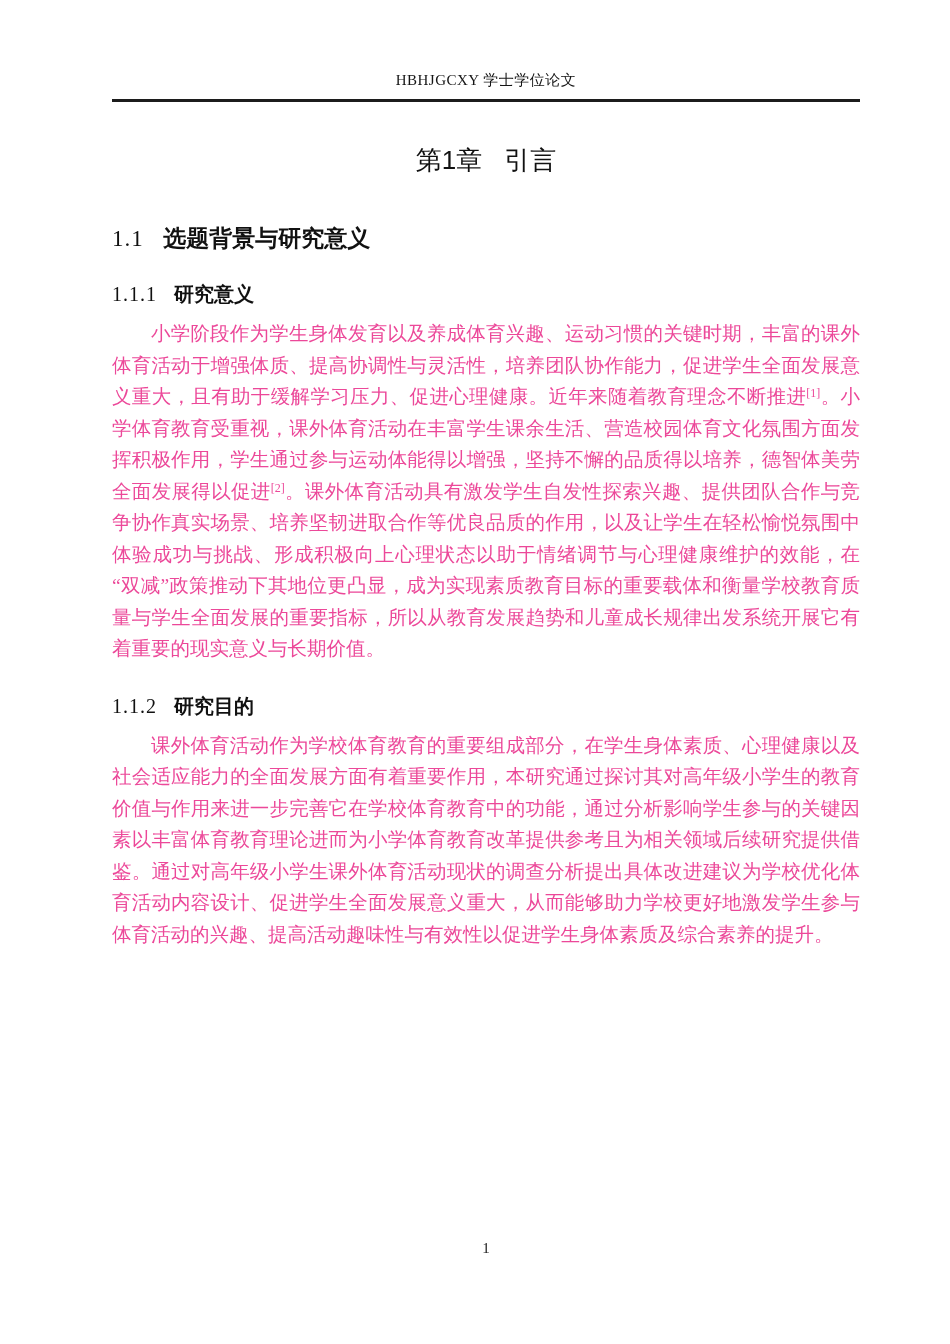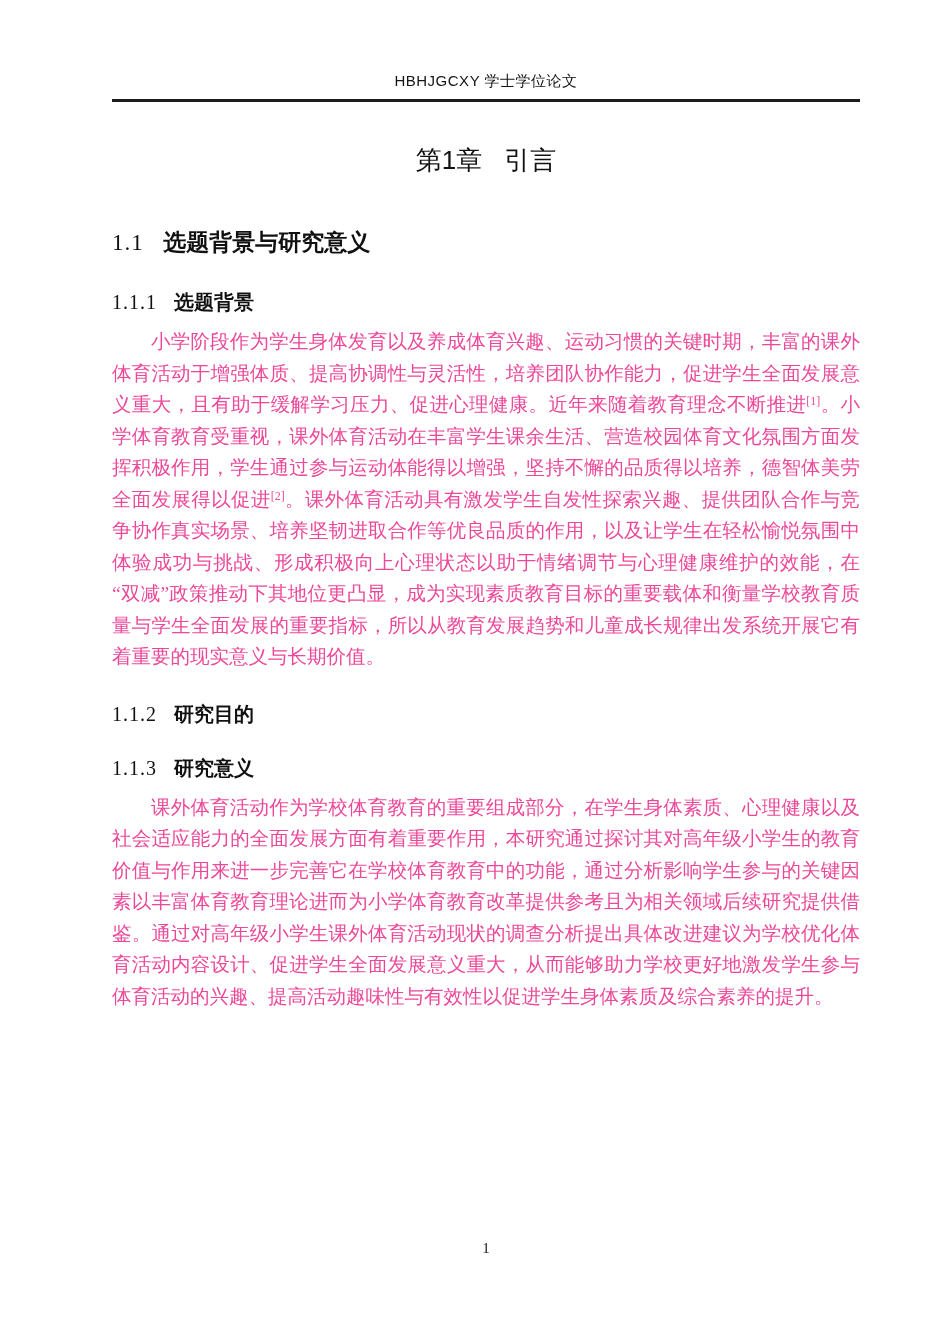--- a/index.html
+++ b/index.html
@@ -19,41 +19,41 @@
     padding: 70px 90px 0 112px;
   }
   
   .running-header {
     text-align: center;
     font-size: 15px;
     line-height: 21px;
     letter-spacing: 0.5px;
     padding-bottom: 8px;
     border-bottom: 3px solid #1c1c1c;
-    font-family: Liberation Sans, sans-serif;
+    font-family: Liberation Serif, serif;
   }
   
   .chapter-title {
     margin-top: 41px;
     text-align: center;
     font-family: "Liberation Sans", "DejaVu Sans", sans-serif;
     font-weight: normal;
     font-size: 26px;
     line-height: 34px;
     color: #111;
   }
   .chapter-title .title-num { margin-right: 0.05em; }
   .chapter-title .title-text { margin-left: 0.8em; }
   
   h2.sec {
     margin-top: 45px;
     font-family: "Liberation Sans", "DejaVu Sans", sans-serif;
     font-weight: bold;
     font-size: 23px;
-    line-height: 40px;
+    line-height: 32px;
     color: #111;
   }
   h3.subsec {
     margin-top: 28px;
     font-family: "Liberation Sans", "DejaVu Sans", sans-serif;
     font-weight: bold;
     font-size: 20px;
     line-height: 26px;
     color: #111;
   }
@@ -103,31 +103,28 @@
 
   <div class="chapter-title">
     <span class="title-num">第1章</span><span class="title-text">引言</span>
   </div>
 
   <h2 class="sec">
     <span class="sec-num">1.1</span><span>选题背景与研究意义</span>
   </h2>
 
   <h3 class="subsec first">
-    <span class="subsec-num">1.1.1</span><span>选题背景</span>
+    <span class="subsec-num">1.1.1</span><span>研究意义</span>
   </h3>
 
   <p class="body-text after-h3"><span>小学阶段作为学生身体发育以及养成体育兴趣、运动习惯的关键时期，丰富的课外体育活动于增强体质、提高协调性与灵活性，培养团队协作能力，促进学生全面发展意义重大，且有助于缓解学习压力、促进心理健康。近年来随着教育理念不断推进</span><sup class="ref">[1]</sup><span>。小学体育教育受重视，课外体育活动在丰富学生课余生活、营造校园体育文化氛围方面发挥积极作用，学生通过参与运动体能得以增强，坚持不懈的品质得以培养，德智体美劳全面发展得以促进</span><sup class="ref">[2]</sup><span>。课外体育活动具有激发学生自发性探索兴趣、提供团队合作与竞争协作真实场景、培养坚韧进取合作等优良品质的作用，以及让学生在轻松愉悦氛围中体验成功与挑战、形成积极向上心理状态以助于情绪调节与心理健康维护的效能，在“双减”政策推动下其地位更凸显，成为实现素质教育目标的重要载体和衡量学校教育质量与学生全面发展的重要指标，所以从教育发展趋势和儿童成长规律出发系统开展它有着重要的现实意义与长期价值。</span></p>
 
   <h3 class="subsec">
     <span class="subsec-num">1.1.2</span><span>研究目的</span>
   </h3>
 
 
-  <h3 class="subsec">
-    <span class="subsec-num">1.1.3</span><span>研究意义</span>
-  </h3>
 
   <p class="body-text after-h3">课外体育活动作为学校体育教育的重要组成部分，在学生身体素质、心理健康以及社会适应能力的全面发展方面有着重要作用，本研究通过探讨其对高年级小学生的教育价值与作用来进一步完善它在学校体育教育中的功能，通过分析影响学生参与的关键因素以丰富体育教育理论进而为小学体育教育改革提供参考且为相关领域后续研究提供借鉴。通过对高年级小学生课外体育活动现状的调查分析提出具体改进建议为学校优化体育活动内容设计、促进学生全面发展意义重大，从而能够助力学校更好地激发学生参与体育活动的兴趣、提高活动趣味性与有效性以促进学生身体素质及综合素养的提升。</p>
 
   <div class="page-footer">1</div>
 
 </div>
 
 </body></html>

